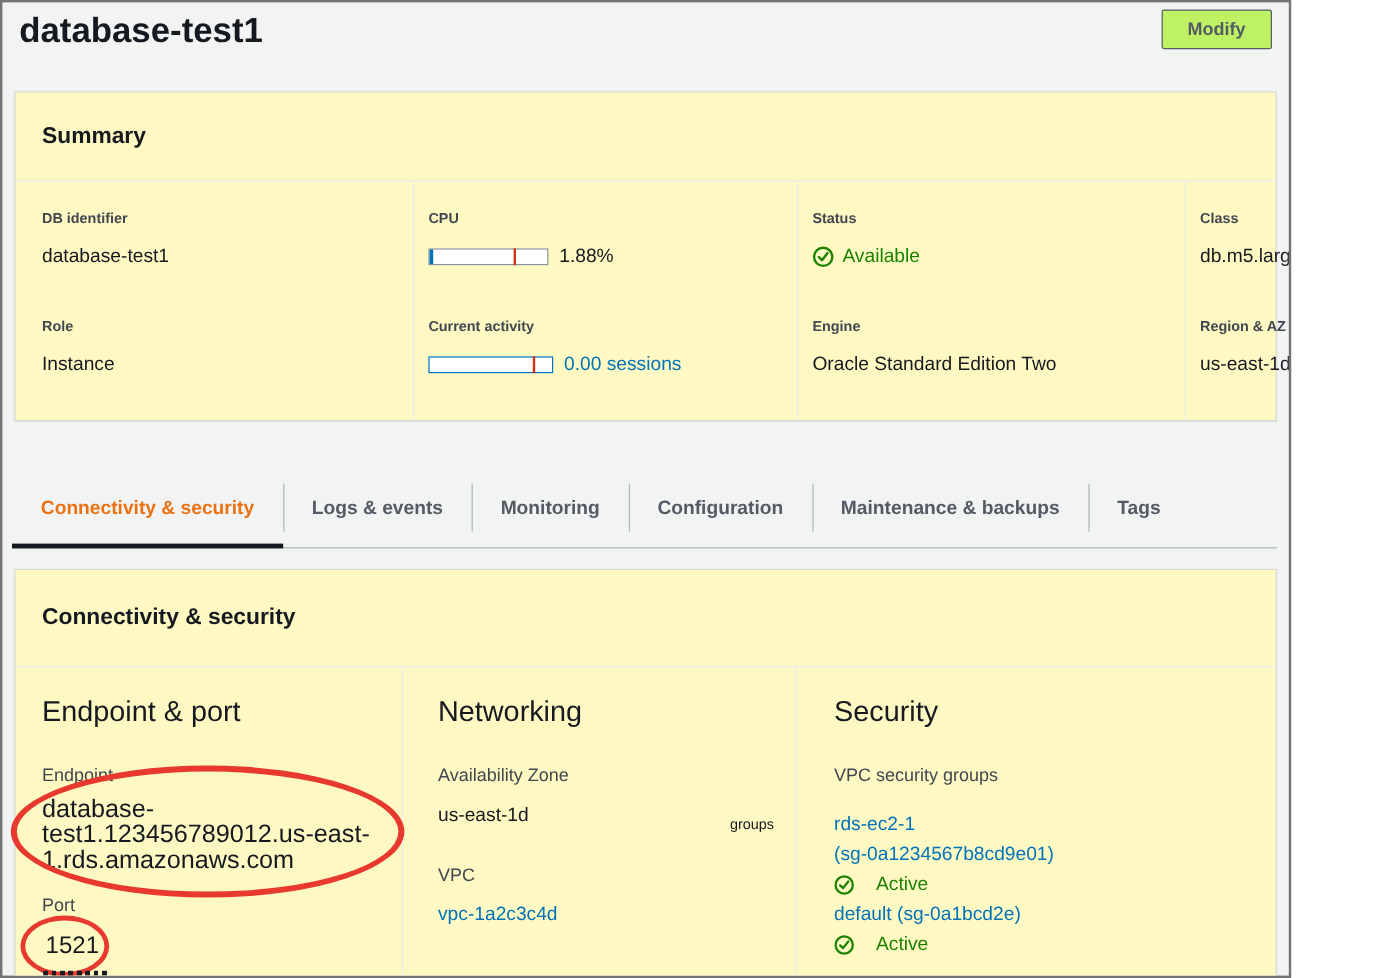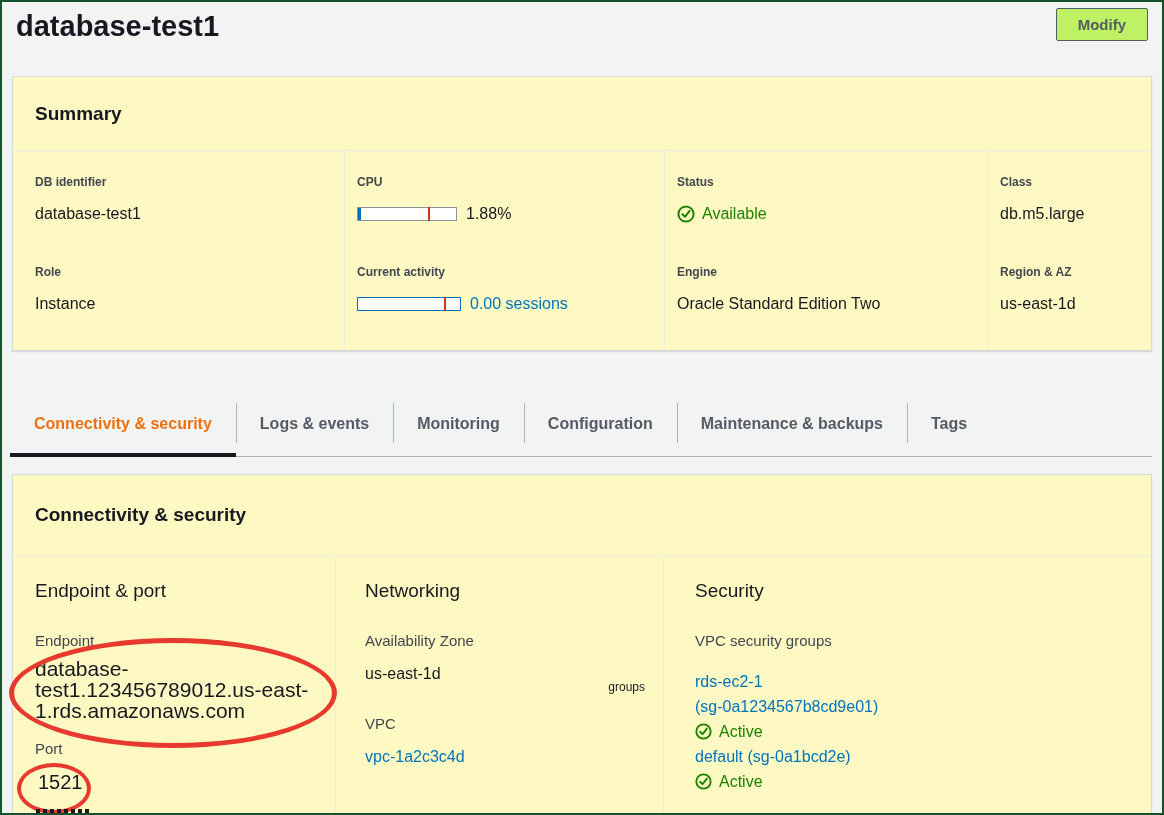--- a/index.html
+++ b/index.html
@@ -1,20 +1,20 @@
 <!DOCTYPE html>
 <html><head>
 <meta charset="utf-8">
 <style>
   * { margin:0; padding:0; box-sizing:border-box; }
   html,body { background:#fff; }
   .page {
     position:relative;
-    width:1164px; height:815px;
-    border:2px solid #14532d;
+    width:1076px; height:815px;
+    border:2px solid #737373;
     background:#f2f3f3;
     font-family:"Liberation Sans","DejaVu Sans",sans-serif;
     color:#16191f;
     overflow:hidden;
   }
   
   .page-header {
     display:flex; justify-content:space-between; align-items:flex-start;
     padding:6px 14px 0 14px; height:74px;
   }
@@ -75,33 +75,33 @@
     content:""; position:absolute; left:0; right:0; bottom:-1px; height:4px;
     background:#16191f;
   }
   
   .conn-panel { margin-top:17px; height:360px; }
   .conn-grid { display:grid; grid-template-columns:322px 328px 1fr; min-height:278px; }
   .conn-col { position:relative; padding:24px 14px 10px 22px; }
   .conn-col + .conn-col { border-left:1px solid #eaeded; }
   .conn-col.c2 { padding-left:29px; }
   .conn-col.c3 { padding-left:31px; }
-  .sub-title { font-size:19px; font-weight:400; color:#16191f; margin-bottom:30px; }
+  .sub-title { font-size:24px; font-weight:400; color:#16191f; margin-bottom:30px; }
   .conn-label { font-size:15px; color:#414750; }
   .endpoint-value { font-size:21px; line-height:21px; margin-top:9px; width:296px; overflow-wrap:break-word; }
   .port-label { margin-top:19px; }
   .port-value { font-size:20px; margin-top:14px; padding-left:3px; }
   .az-value { font-size:16px; margin-top:16px; }
   .vpc-label { margin-top:32px; }
   .link { color:#0073bb; font-size:16px; cursor:pointer; text-decoration:none; display:inline-block; }
   .vpc-link { margin-top:16px; }
   .stray-groups { position:absolute; top:124px; right:18px; font-size:12px; color:#16191f; }
   .sg-list { margin-top:20px; }
   .sg-line { font-size:16px; line-height:25px; }
-  .sg-status { display:flex; align-items:center; gap:7px; height:25px; }
+  .sg-status { display:flex; align-items:center; gap:18px; height:25px; }
   .sg-status .check-icon { width:17px; height:17px; }
   
   .annot { position:absolute; border-radius:50%; pointer-events:none; }
   .annot-endpoint { left:7px; top:636px; width:328px; height:110px; border:5px solid #e8392e; }
   .annot-port { left:15px; top:761px; width:74px; height:51px; border:4px solid #e8392e; }
   
   .cutoff {
     position:absolute; left:34px; top:807px; width:55px; height:4px;
     background:repeating-linear-gradient(90deg,#16191f 0 4px,transparent 4px 7px);
   }

